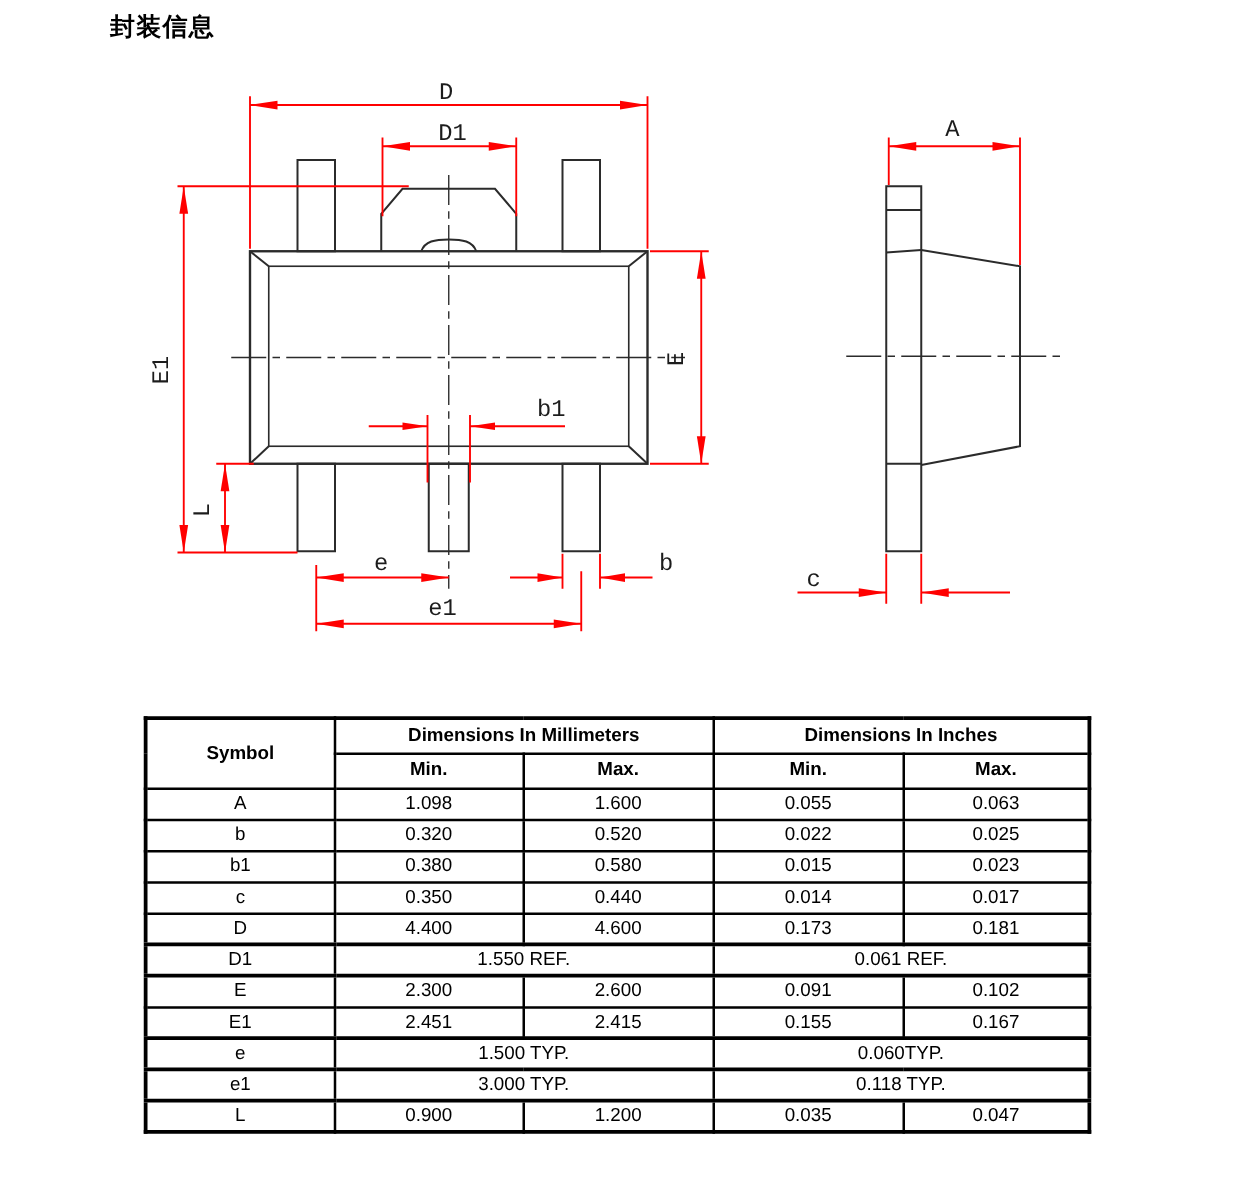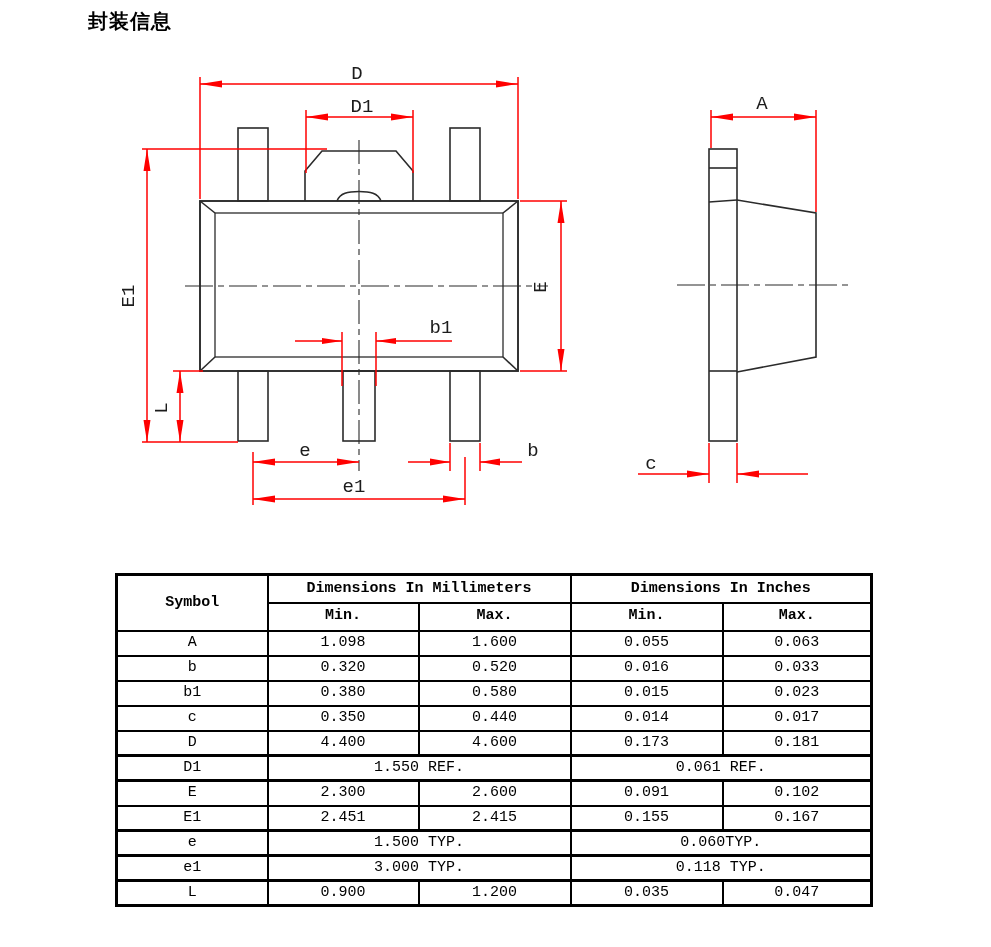--- a/index.html
+++ b/index.html
@@ -13,21 +13,21 @@
   }
   #drawing{position:absolute;left:0;top:0;}
   svg text{
     font-family:"Liberation Mono", monospace;
     font-size:19px;fill:#1c1c1c;
   }
   .dim-table{
     position:absolute;left:115px;top:573px;
     border-collapse:collapse;table-layout:fixed;
     border:3px solid #000;
-    font-family:Liberation Mono, monospace;
+    font-family:Liberation Sans, sans-serif;
     color:#000;
   }
   .dim-table th,.dim-table td{
     border:2px solid #000;
     text-align:center;vertical-align:middle;
     padding:0;font-size:15px;line-height:1.1;
     overflow:hidden;white-space:nowrap;
   }
   .dim-table th{font-weight:bold;}
   .dim-table thead tr{height:28px;}
@@ -192,22 +192,22 @@
       <td>A</td>
       <td>1.098</td>
       <td>1.600</td>
       <td>0.055</td>
       <td>0.063</td>
     </tr>
     <tr>
       <td>b</td>
       <td>0.320</td>
       <td>0.520</td>
-      <td>0.016</td>
-      <td>0.033</td>
+      <td>0.022</td>
+      <td>0.025</td>
     </tr>
     <tr>
       <td>b1</td>
       <td>0.380</td>
       <td>0.580</td>
       <td>0.015</td>
       <td>0.023</td>
     </tr>
     <tr>
       <td>c</td>

